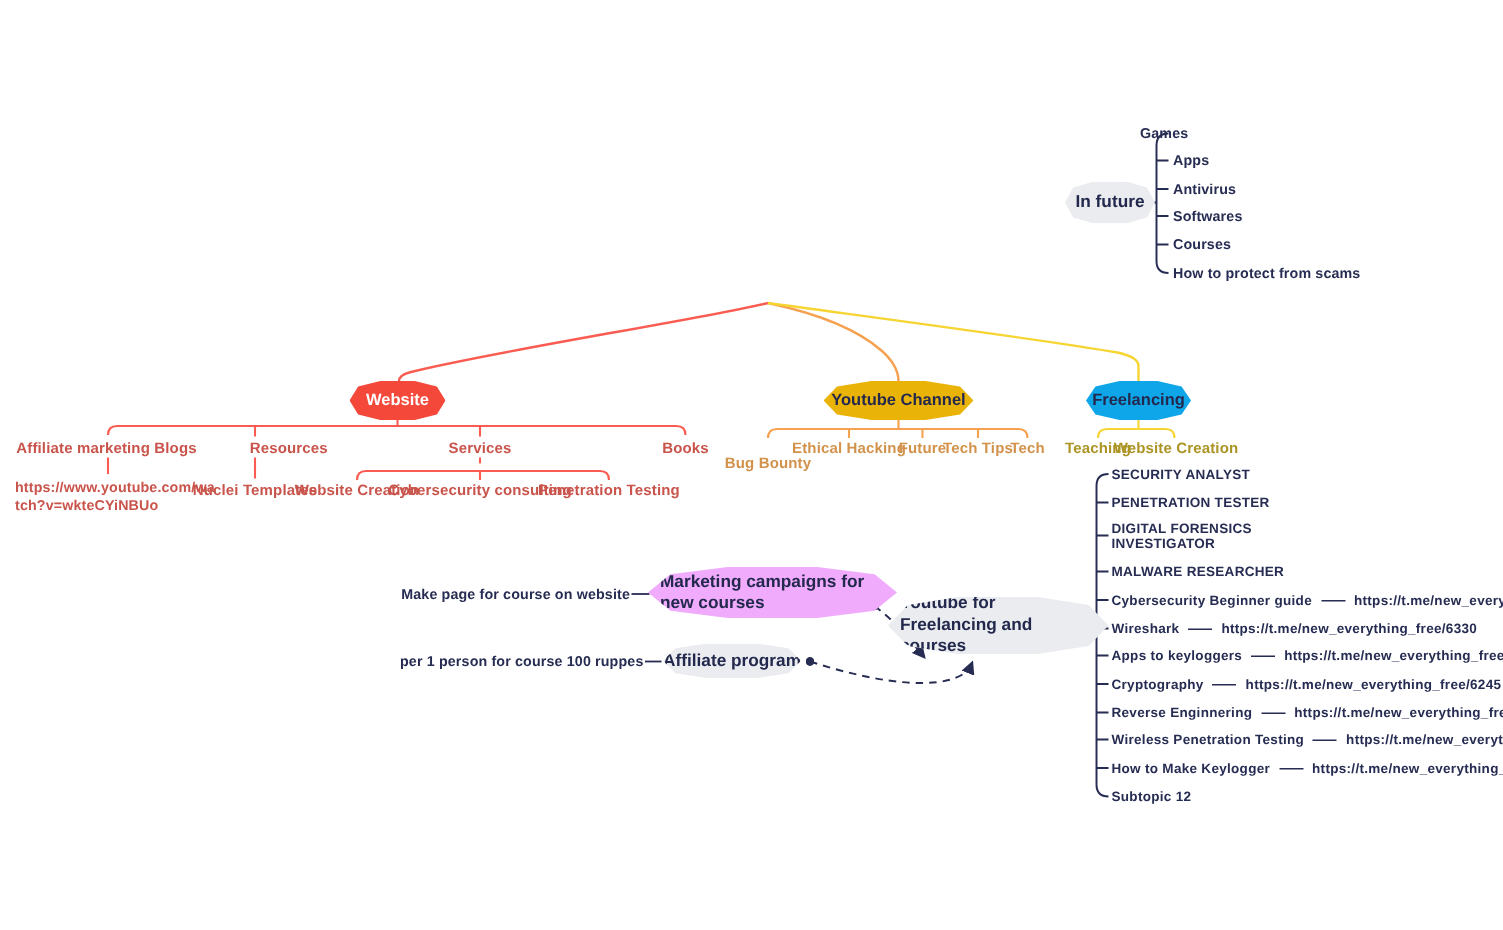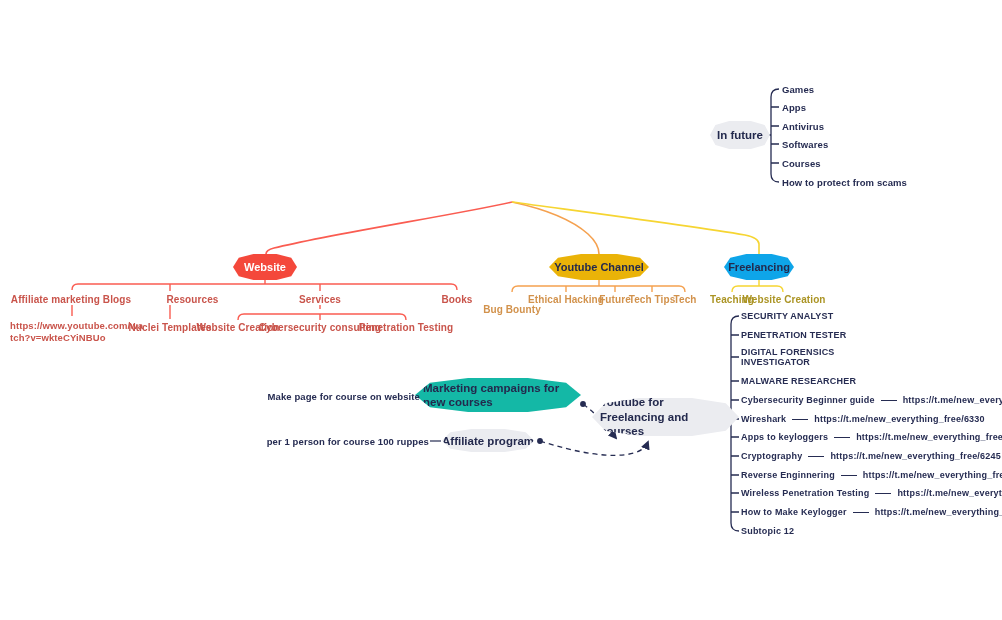--- a/index.html
+++ b/index.html
@@ -9,21 +9,21 @@
 
   .hex{position:absolute;display:flex;align-items:center;justify-content:center;text-align:center;
        font-weight:700;clip-path:polygon(0% 50%,9% 14%,32% 0%,68% 0%,91% 14%,100% 50%,91% 86%,68% 100%,32% 100%,9% 86%);}
   .hex.left{justify-content:flex-start;text-align:left;}
 
   .central{left:462px;top:171px;width:101px;height:31px;background:#141938;color:#ffffff;font-size:13px;}
   .n-website{left:233px;top:254px;width:64px;height:26px;background:#f4483b;color:#ffffff;font-size:11px;}
   .n-youtube{left:549px;top:254px;width:100px;height:26px;background:#eab308;color:#23294d;font-size:11px;}
   .n-freelance{left:724px;top:254px;width:70px;height:26px;background:#0ea5e9;color:#23294d;font-size:11px;}
   .n-infuture{left:710px;top:121px;width:60px;height:28px;background:#ebecf0;color:#23294d;font-size:11.5px;}
-  .n-marketing{left:415px;top:378px;width:150px;height:34px;background:#14b8a6;color:#23294d;font-size:11.5px;padding:0 8px;line-height:1.25;}
+  .n-marketing{left:432px;top:378px;width:150px;height:34px;background:#f0abfc;color:#23294d;font-size:11.5px;padding:0 8px;line-height:1.25;}
   .n-affiliate{left:442px;top:429px;width:92px;height:23px;background:#ebecf0;color:#23294d;font-size:11.5px;}
   .n-future{left:592px;top:398px;width:131px;height:38px;background:#ebecf0;color:#23294d;font-size:11.5px;padding:0 8px;line-height:1.25;}
 
   .lbl{position:absolute;white-space:nowrap;font-size:10px;font-weight:600;letter-spacing:.1px;line-height:11px;}
   .ctr{transform:translateX(-50%);}
   .red{color:#c9544b;}
   .orange{color:#d2924c;}
   .olive{color:#ab9424;}
   .navy{color:#262c52;}
   .wrap{white-space:normal;}
@@ -91,21 +91,21 @@
   <div class="lbl orange ctr" style="left:512px;top:304px;">Bug Bounty</div>
   <div class="lbl orange ctr" style="left:566px;top:294px;">Ethical Hacking</div>
   <div class="lbl orange ctr" style="left:615px;top:294px;">Future</div>
   <div class="lbl orange ctr" style="left:652px;top:294px;">Tech Tips</div>
   <div class="lbl orange ctr" style="left:685px;top:294px;">Tech</div>
 
   <div class="lbl olive ctr" style="left:732px;top:294px;">Teaching</div>
   <div class="lbl olive ctr" style="left:784px;top:294px;">Website Creation</div>
 
   <div class="hex n-infuture">In future</div>
-  <div class="lbl navy" style="left:782px;top:84px;font-size:9.5px;">Games</div>
+  <div class="lbl navy" style="left:760px;top:84px;font-size:9.5px;">Games</div>
   <div class="lbl navy" style="left:782px;top:102px;font-size:9.5px;">Apps</div>
   <div class="lbl navy" style="left:782px;top:121px;font-size:9.5px;">Antivirus</div>
   <div class="lbl navy" style="left:782px;top:139px;font-size:9.5px;">Softwares</div>
   <div class="lbl navy" style="left:782px;top:158px;font-size:9.5px;">Courses</div>
   <div class="lbl navy" style="left:782px;top:177px;font-size:9.5px;">How to protect from scams</div>
 
   <div class="subrow" style="left:741px;top:311px;">
     <span>SECURITY ANALYST</span>
   </div>
   <div class="subrow" style="left:741px;top:330px;">

